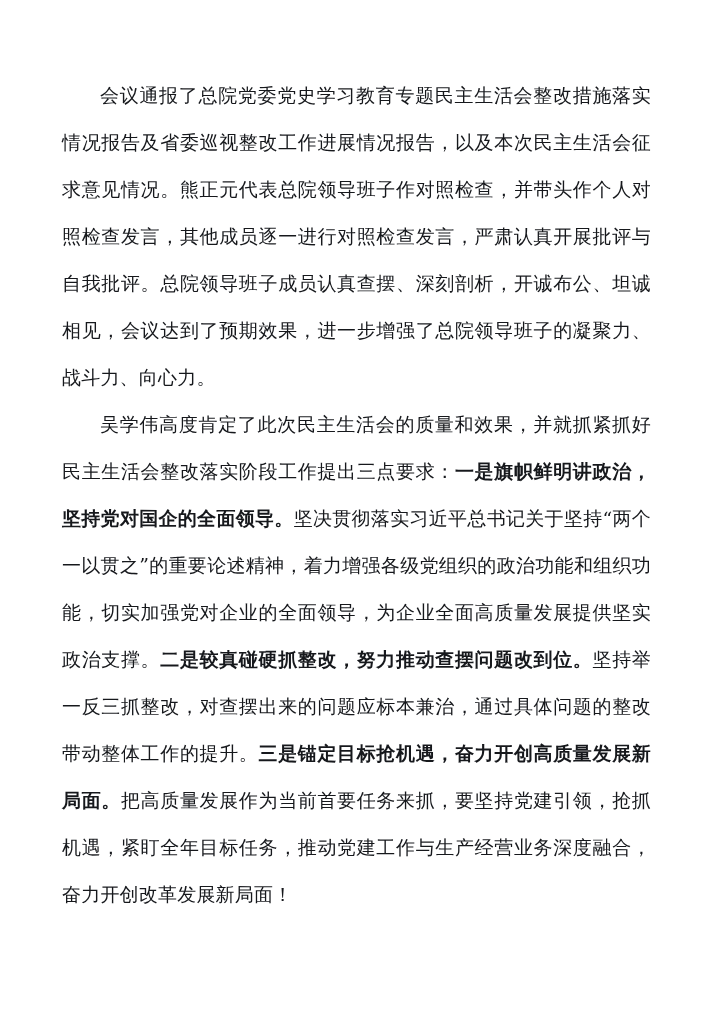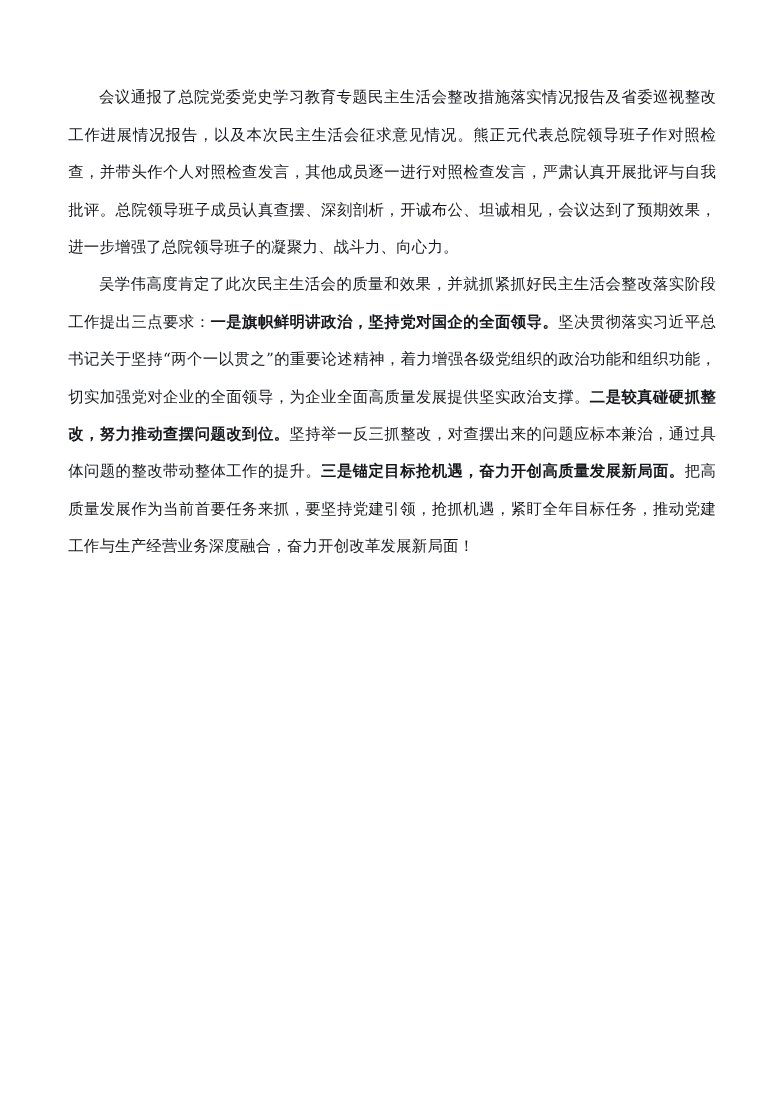--- a/index.html
+++ b/index.html
@@ -15,22 +15,22 @@
     overflow: hidden;
   }
   .page {
     box-sizing: border-box;
     width: 713px;
     height: 1010px;
     padding: 72px 62px 40px 62px;
     background: #ffffff;
   }
   .doc-body {
-    font-size: 14px;
-    line-height: 34px;
+    font-size: 19px;
+    line-height: 47px;
     text-align: justify;
     text-justify: inter-ideograph;
     letter-spacing: 0.2px;
     color: #16181c;
   }
   .para {
     margin: 0 0 0 0;
     text-indent: 2em;
   }
   .para + .para {

